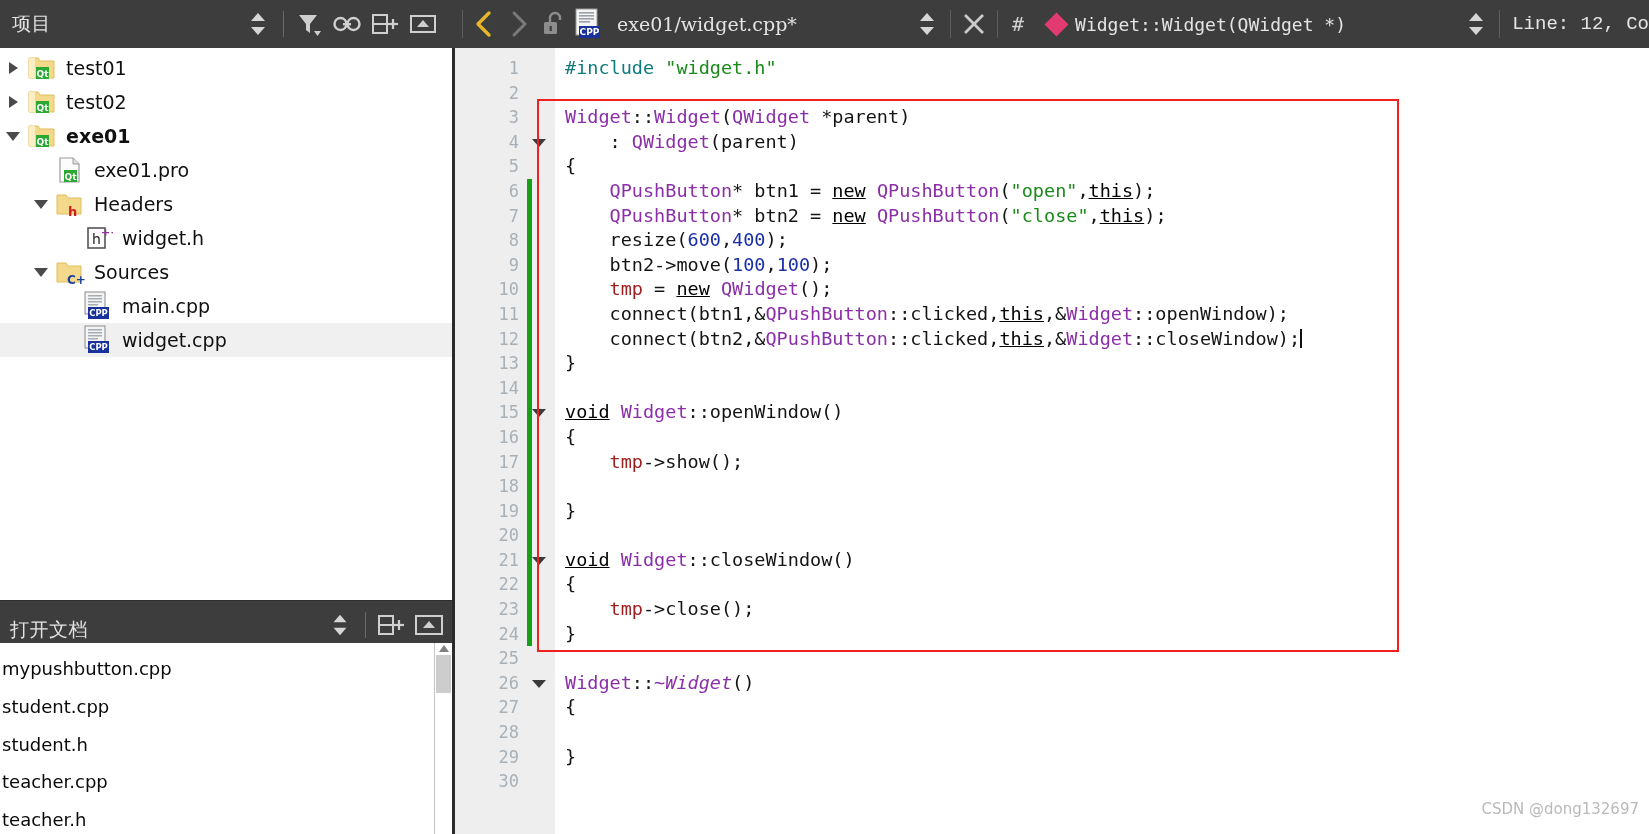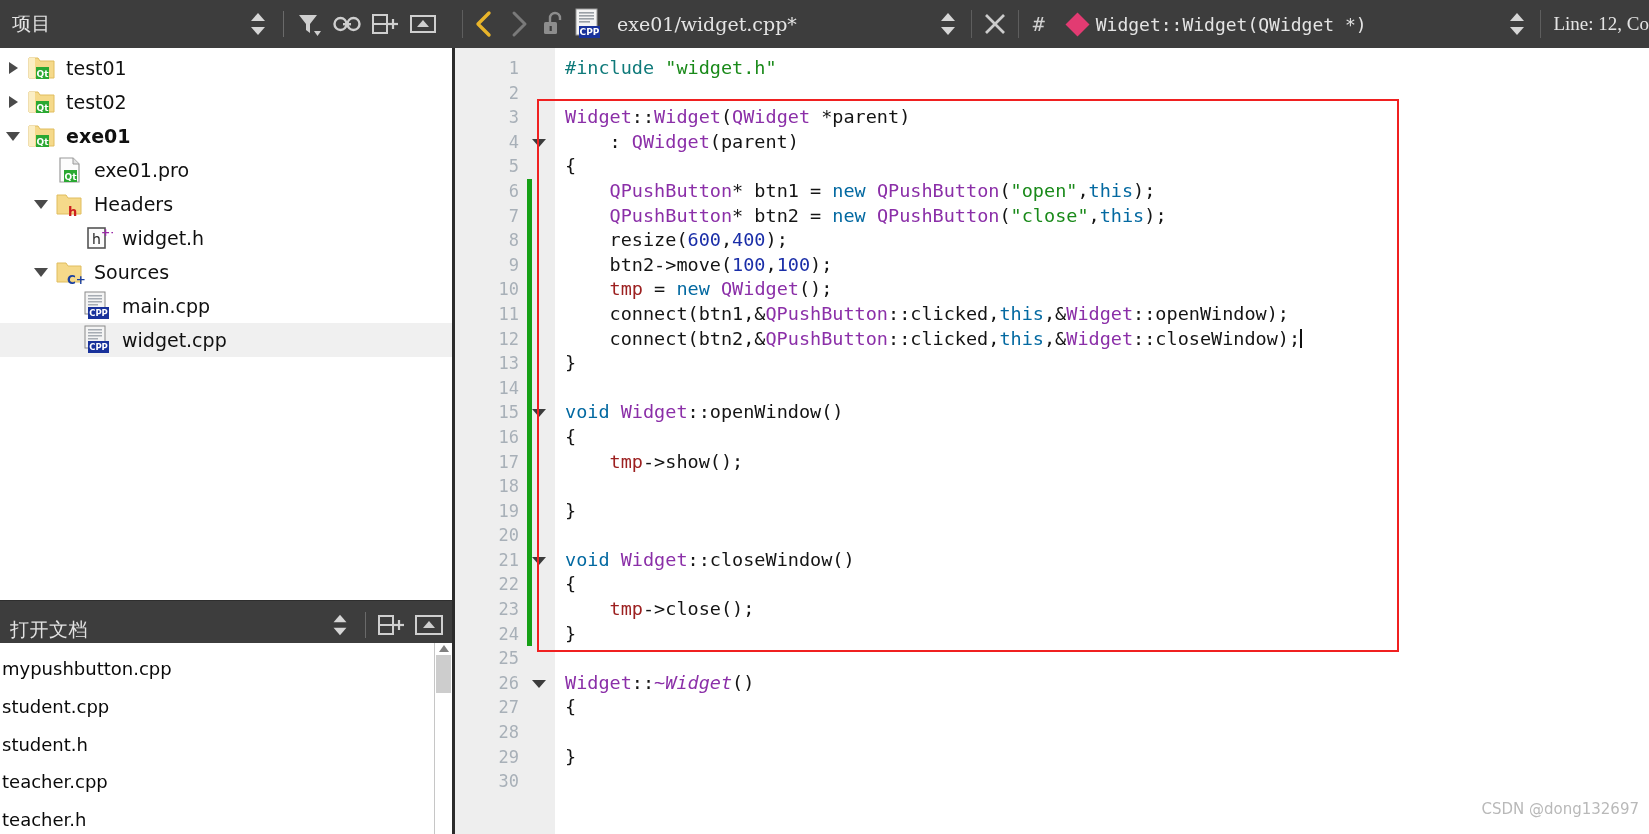--- a/index.html
+++ b/index.html
@@ -135,21 +135,21 @@
     font-size: 19px; color: #e4e4e4;
     white-space: nowrap;
     padding-left: 10px;
   }
   .func-label {
     font-family: "DejaVu Sans Mono", "Liberation Mono", monospace;
     font-size: 18px; color: #e4e4e4;
     white-space: nowrap; padding-left: 10px;
   }
   .line-label {
-    font-family: Liberation Serif, serif;
+    font-family: Liberation Mono, monospace;
     font-size: 19px; color: #e4e4e4;
     white-space: nowrap; padding-left: 8px;
   }
   .hash {
     font-family: "DejaVu Sans Mono", monospace;
     font-size: 20px; color: #d0d0d0; padding: 0 10px;
   }
   .diamond {
     width: 17px; height: 17px; background: #e23b72;
     transform: rotate(45deg); margin-left: 14px;
@@ -201,21 +201,21 @@
   .cline {
     height: 24.6px; line-height: 24.6px;
     font-family: "DejaVu Sans Mono", "Liberation Mono", monospace;
     font-size: 18.5px;
     white-space: pre;
     color: #141414;
   }
   .k-pre   { color: #0f7a7a; }   
   .k-str   { color: #1a8a1a; }   
   .k-type  { color: #8b2fa8; }   
-  .k-kw    { color: #0369a1; }   
+  .k-kw    { color: #000000; text-decoration: underline; }   
   .k-num   { color: #1a2ea8; }   
   .k-mem   { color: #9c2020; }   
   .k-plain { color: #141414; }
   .k-ital  { color: #8b2fa8; font-style: italic; }
 
   .redbox {
     position: absolute;
     border: 2px solid #f02020;
     pointer-events: none;
   }

